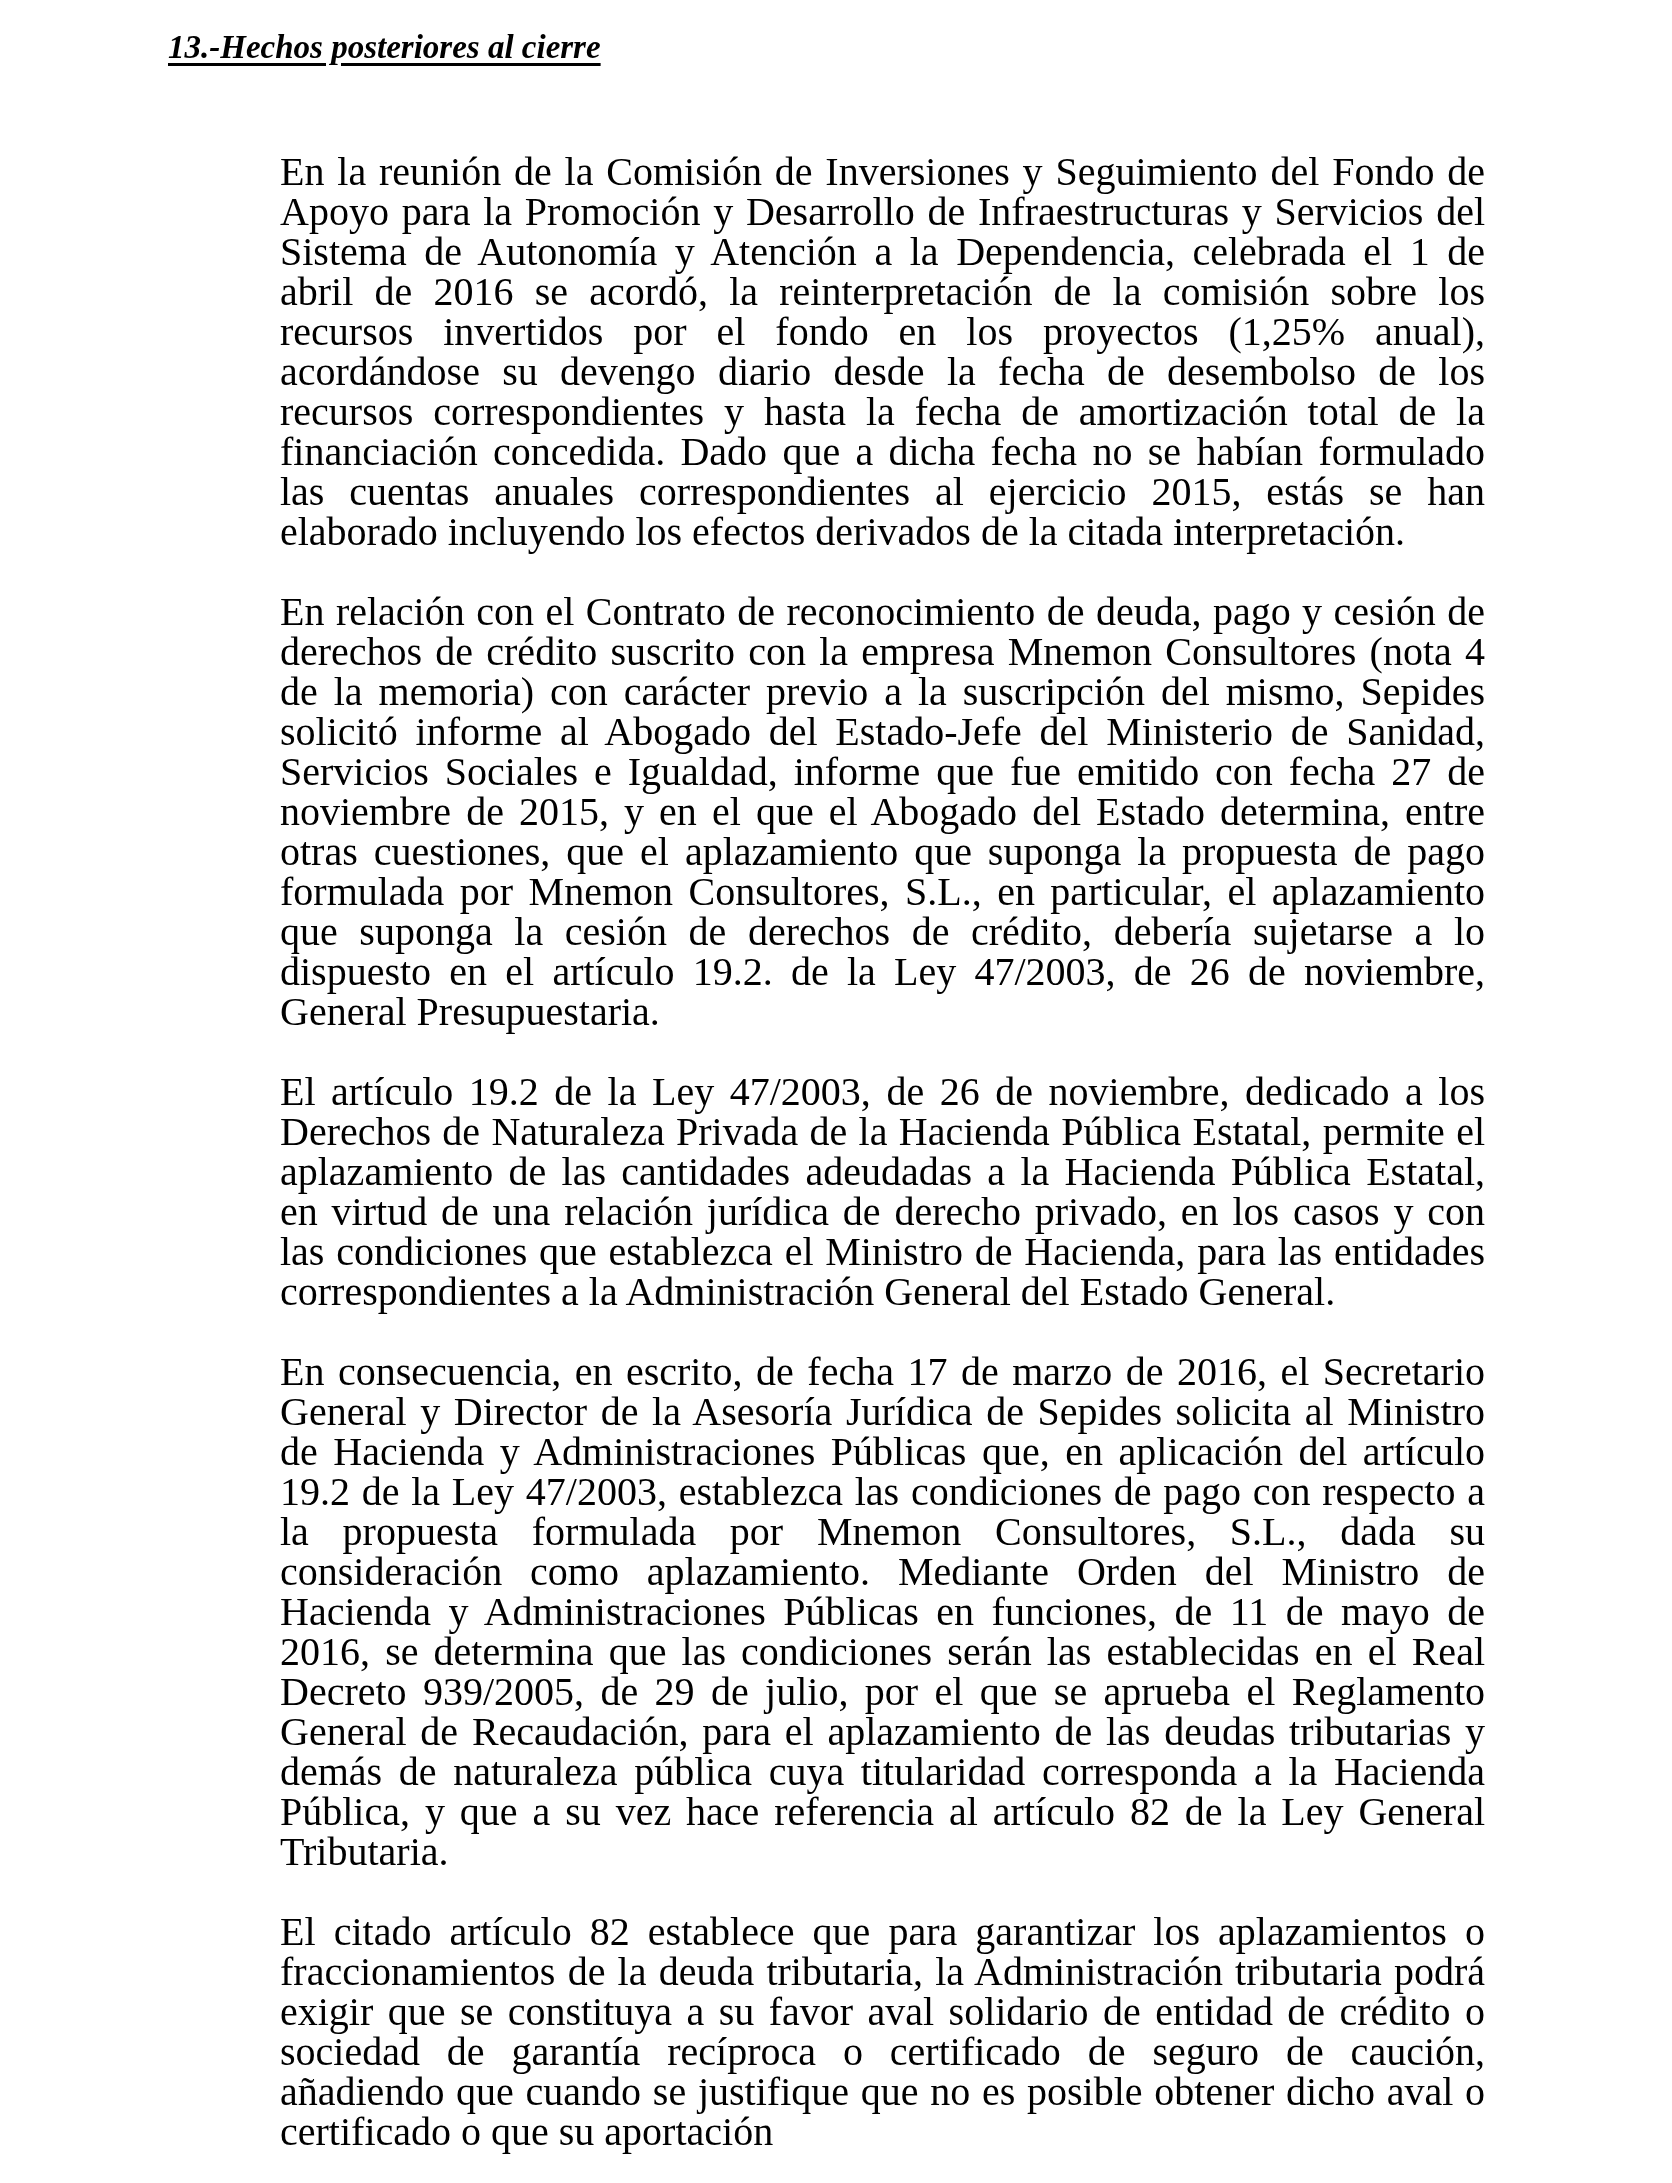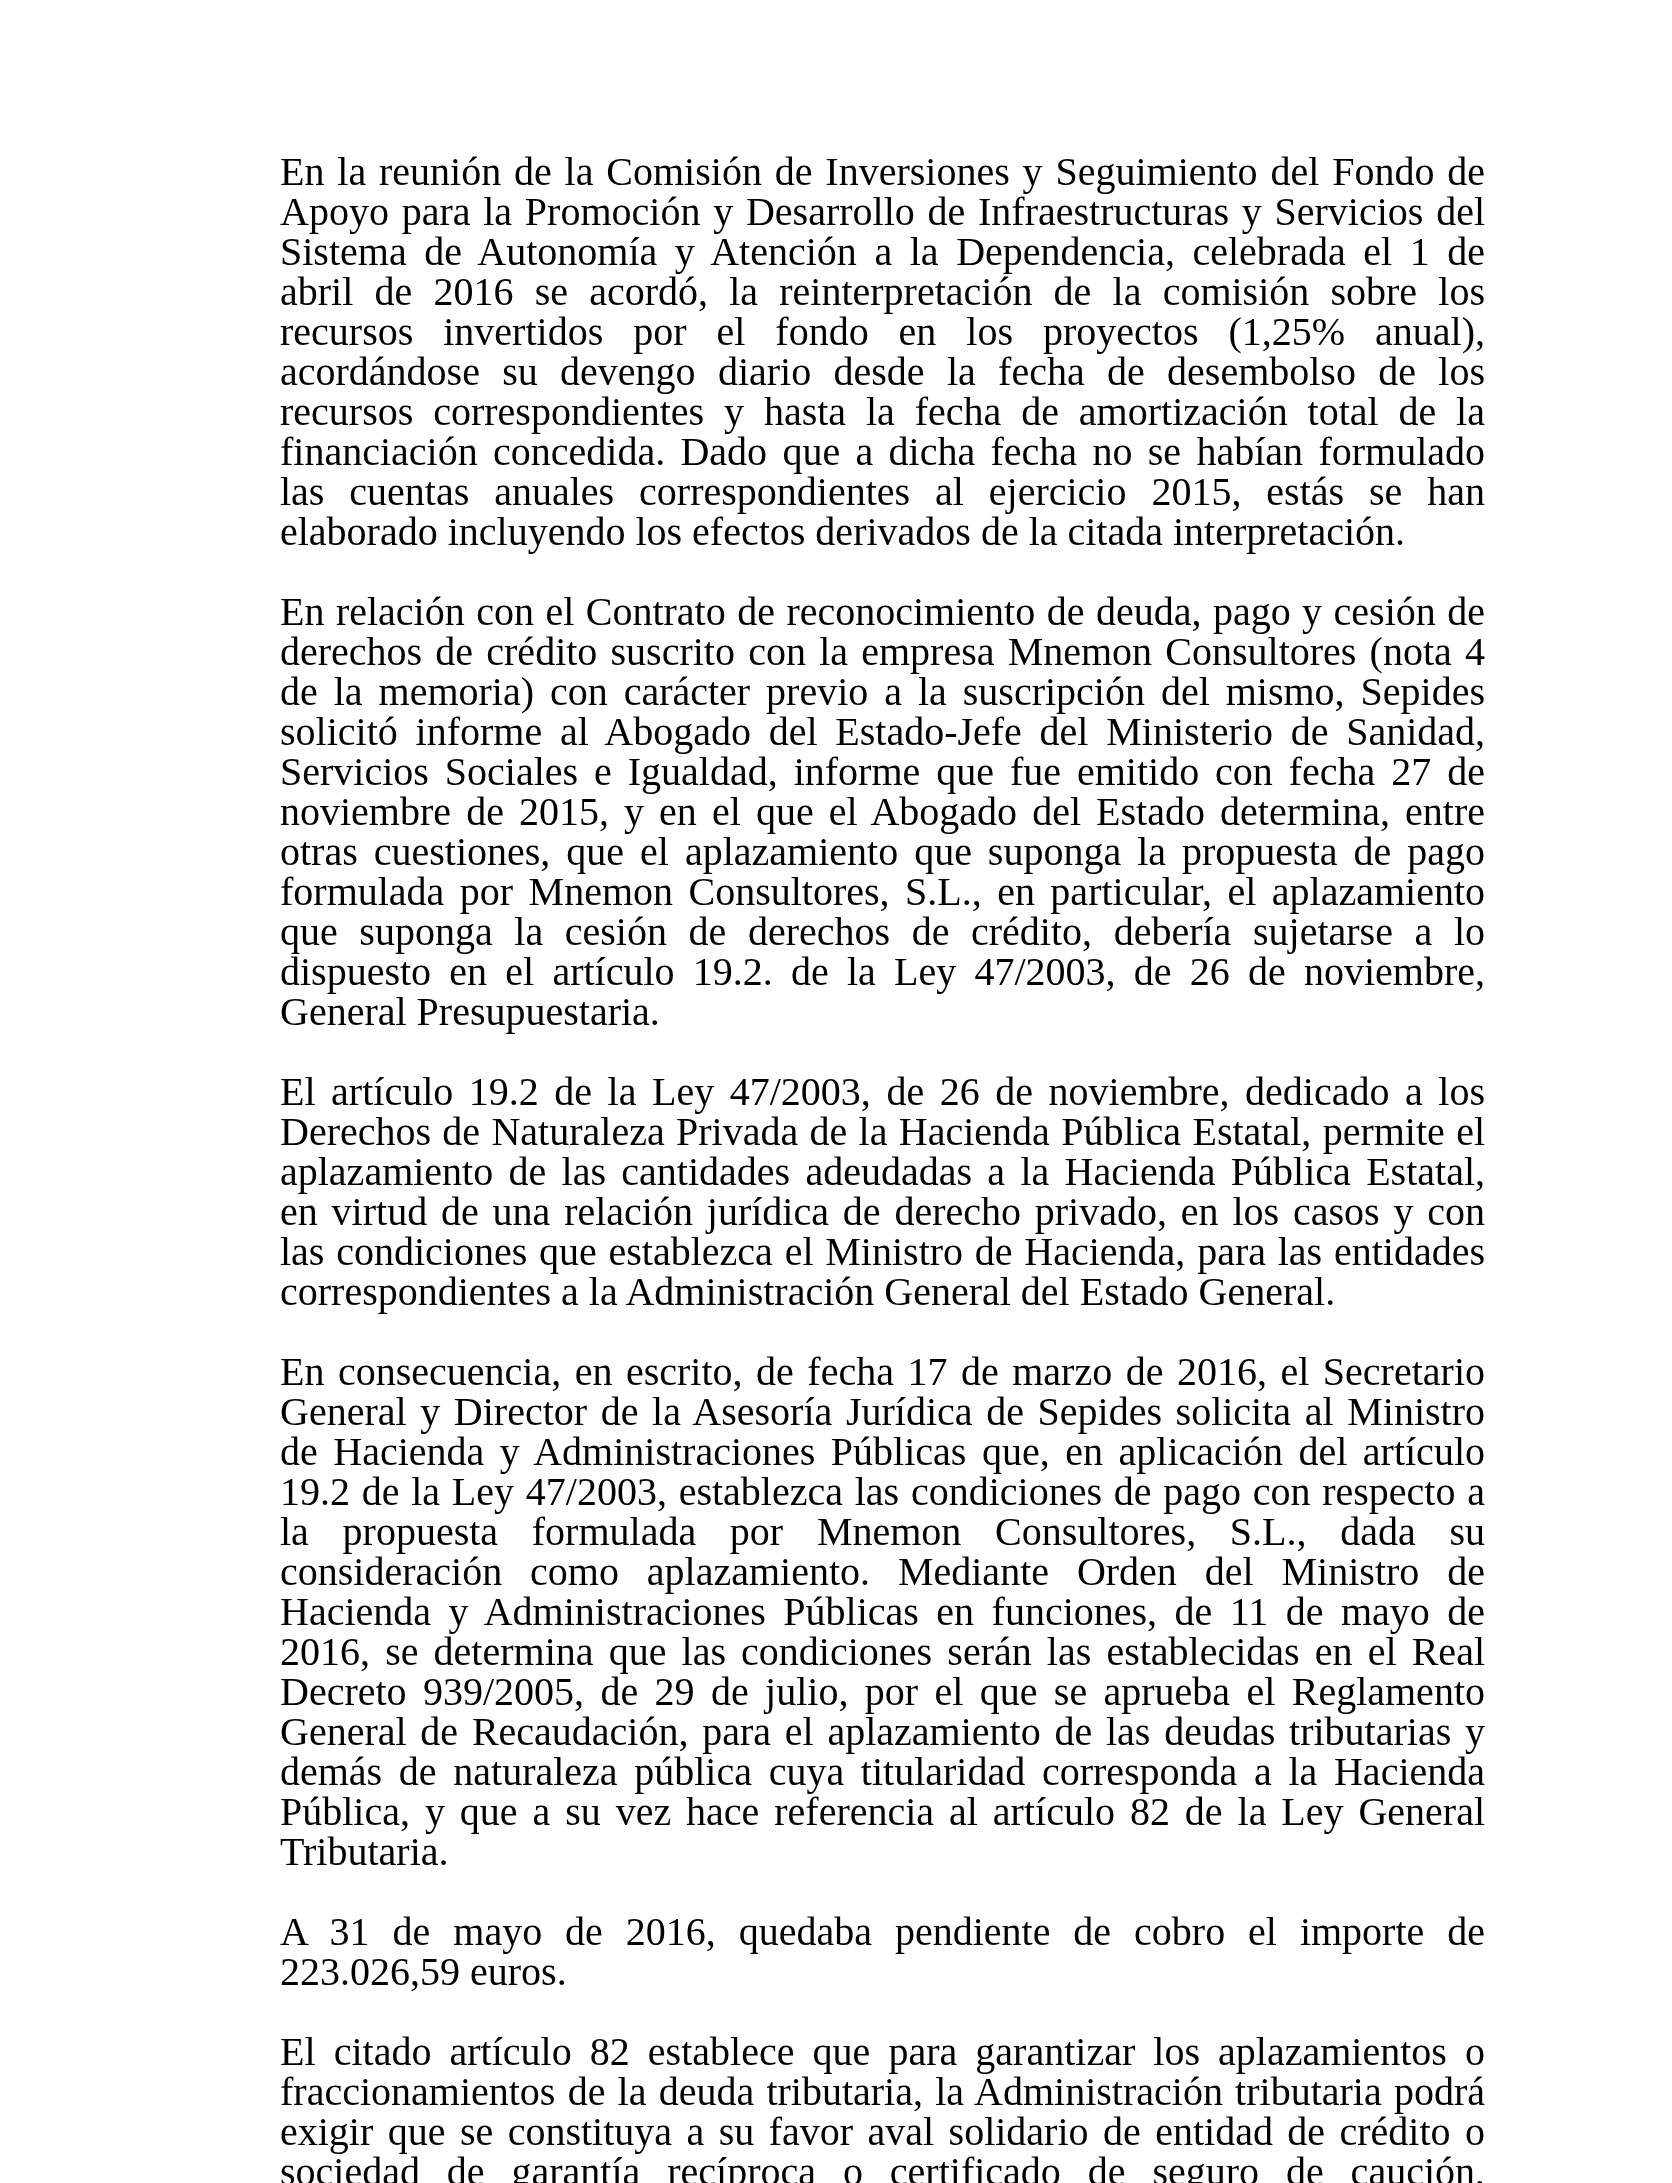--- a/index.html
+++ b/index.html
@@ -51,23 +51,23 @@
       line-height: 40px;
       text-align: justify;
       text-align-last: left;
       hyphens: none;
     }
   </style>
 </head>
 <body>
 
 <div class="page">
+  <h1 class="heading">13.-Hechos posteriores al cierre</h1>
 
   <div class="body">
     <p class="para">En la reunión de la Comisión de Inversiones y Seguimiento del Fondo de Apoyo para la Promoción y Desarrollo de Infraestructuras y Servicios del Sistema de Autonomía y Atención a la Dependencia, celebrada el 1 de abril de 2016 se acordó, la reinterpretación de la comisión sobre los recursos invertidos por el fondo en los proyectos (1,25% anual), acordándose su devengo diario desde la fecha de desembolso de los recursos correspondientes y hasta la fecha de amortización total de la financiación concedida. Dado que a dicha fecha no se habían formulado las cuentas anuales correspondientes al ejercicio 2015, estás se han elaborado incluyendo los efectos derivados de la citada interpretación.</p>
     <p class="para">En relación con el Contrato de reconocimiento de deuda, pago y cesión de derechos de crédito suscrito con la empresa Mnemon Consultores (nota 4 de la memoria) con carácter previo a la suscripción del mismo, Sepides solicitó informe al Abogado del Estado-Jefe del Ministerio de Sanidad, Servicios Sociales e Igualdad, informe que fue emitido con fecha 27 de noviembre de 2015, y en el que el Abogado del Estado  determina, entre otras cuestiones, que el aplazamiento que suponga la propuesta de pago formulada por Mnemon Consultores, S.L., en particular, el aplazamiento que suponga la cesión de derechos de crédito, debería sujetarse a lo dispuesto en el artículo 19.2. de la Ley 47/2003, de 26 de noviembre, General Presupuestaria.</p>
     <p class="para">El artículo 19.2 de la Ley 47/2003, de 26 de noviembre, dedicado a los Derechos de Naturaleza Privada de la Hacienda Pública Estatal, permite el aplazamiento de las cantidades adeudadas a la Hacienda Pública Estatal, en virtud de una relación jurídica de derecho privado, en los casos y con las condiciones que establezca el Ministro de Hacienda, para las entidades correspondientes a la Administración General del Estado General.</p>
     <p class="para">En consecuencia, en escrito, de fecha 17 de marzo de 2016, el Secretario General y Director de la Asesoría Jurídica de Sepides solicita al Ministro de Hacienda y Administraciones Públicas que, en aplicación del artículo 19.2 de la Ley 47/2003, establezca las condiciones de pago con respecto a la propuesta formulada por Mnemon Consultores, S.L., dada su consideración como aplazamiento. Mediante Orden del Ministro de Hacienda y Administraciones Públicas en funciones, de 11 de mayo de 2016, se determina que las condiciones serán las establecidas en el Real Decreto 939/2005, de 29 de julio, por el que se aprueba el Reglamento General de Recaudación, para el aplazamiento de las deudas tributarias y demás de naturaleza pública cuya titularidad corresponda a la Hacienda Pública, y que a su vez hace referencia al artículo 82 de la Ley General Tributaria.</p>
-    <p class="para">A 31 de mayo de 2016, quedaba pendiente de cobro el importe de 223.026,59 euros.</p>
     <p class="para">El citado artículo 82 establece que para garantizar los aplazamientos o fraccionamientos de la deuda tributaria, la Administración tributaria podrá exigir que se constituya a su favor aval solidario de entidad de crédito o sociedad de garantía recíproca o certificado de seguro de caución, añadiendo que cuando se justifique que no es posible obtener dicho aval o certificado o que su aportación</p>
   </div>
 </div>
 
 
 </body></html>

